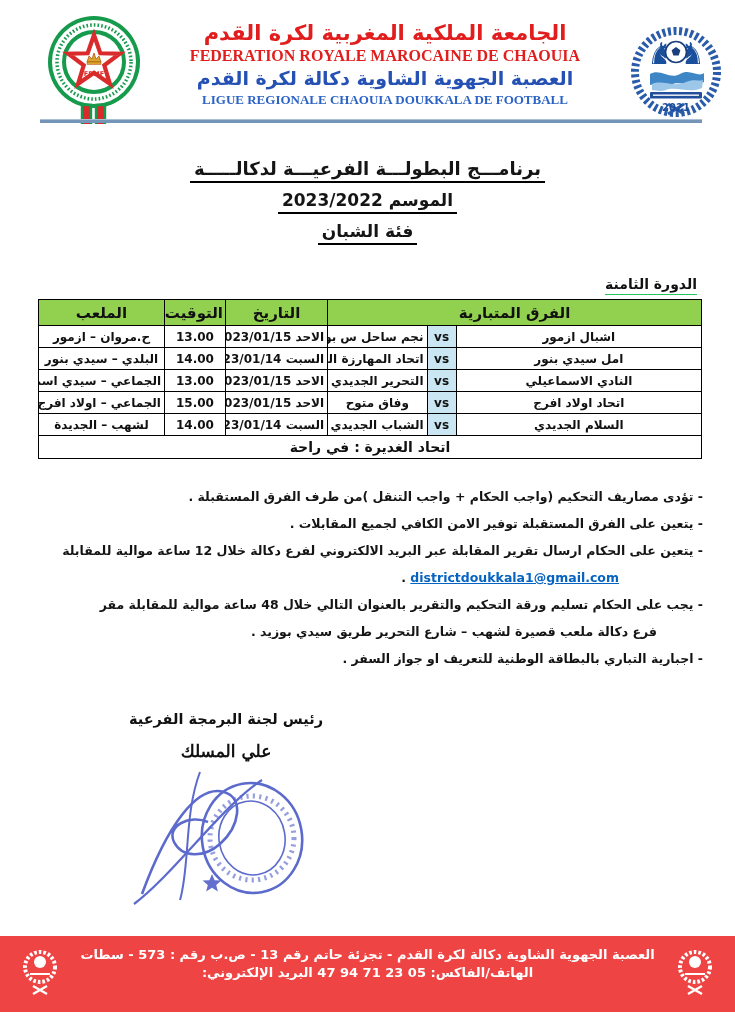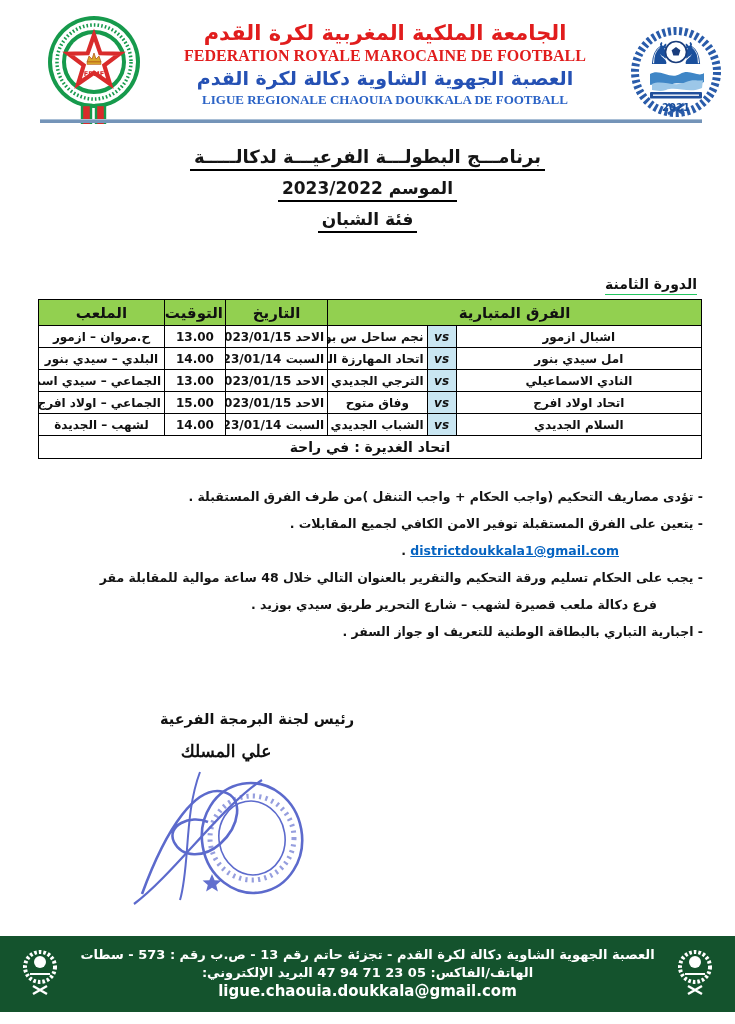--- a/index.html
+++ b/index.html
@@ -20,57 +20,57 @@
   .h-ar2 { color:#2551b4; font-size:19px; font-weight:bold; line-height:1.25; }
   .h-fr2 { color:#2b63c6; font-size:13px; font-weight:bold; font-family:"Liberation Serif", serif; line-height:1.35; direction:ltr; }
   .header-rule { position:absolute; left:40px; top:119px; width:662px; height:4px;
                  background:#7494b8; border-top:1px solid #a9bfd6; }
 
   
   .title-block { position:absolute; left:0; top:146px; width:735px; text-align:center; direction:rtl; }
   .title-line { margin:0 0 7px 0; }
   .title-line > span { display:inline-block; font-weight:bold; color:#151515;
                        border-bottom:2px solid #000; padding:0 4px 2px 4px; }
-  .t1 > span { font-size:18px; }
+  .t1 > span { font-size:18px;margin-top:12px; }
   .t2 > span { font-size:17px; }
   .t3 > span { font-size:17px; }
 
   
   .round-label { position:absolute; top:276px; right:38px; direction:rtl;
                  font-size:14px; font-weight:bold; border-bottom:1px solid #22c55e; padding-bottom:2px; }
 
   
   .sched { position:absolute; left:38px; top:299px; width:664px;
            border-collapse:collapse; direction:rtl; table-layout:fixed; }
   .sched th, .sched td { border:1.5px solid #000; text-align:center; vertical-align:middle;
                          white-space:nowrap; overflow:hidden; }
   .sched th { background:#92d050; font-size:15px; font-weight:bold; height:26px; padding:1px 2px; }
   .sched td { font-size:12px; font-weight:bold; height:22px; padding:1px 3px; }
-  .cell-vs  { background:#c9e6f2; font-size:11.5px;font-style:italic; }
+  .cell-vs  { background:#c9e6f2; font-size:11.5px; }
   .cell-away{ font-size:11.5px; }
   .bye-row td { font-size:14px; height:23px; }
 
   
   .notes { position:absolute; left:35px; top:486px; width:668px; direction:rtl;
            font-size:12.5px; font-weight:bold; color:#141414; }
   .note-line { height:27px; line-height:22px; }
   .note-indent-1 { padding-right:46px; }
   .note-email { padding-right:84px; }
   .email-link { color:#0563c1; text-decoration:underline; font-weight:bold; direction:ltr; unicode-bidi:embed; }
 
   
-  .sig-title { position:absolute; left:98px; top:711px; width:256px; 
+  .sig-title { position:absolute; left:98px; top:711px; width:256px; text-align:center;
                direction:rtl; font-size:14.5px; font-weight:bold; }
   .sig-name  { position:absolute; left:98px; top:741px; width:256px; text-align:center;
                direction:rtl; font-size:17px; font-weight:bold; font-family:"DejaVu Serif", serif; }
   .stamp { position:absolute; left:112px; top:766px; width:218px; height:142px; }
 
   
   .footer { position:absolute; left:0; top:936px; width:735px; height:76px;
-            background:#14532d; color:#fff; text-align:center; direction:rtl; }
+            background:#ef4444; color:#fff; text-align:center; direction:rtl; }
   .f-line1 { padding-top:11px; font-size:13px; font-weight:bold; }
   .f-line2 { margin-top:3px; font-size:13px; font-weight:bold; }
   .f-line3 { margin-top:2px; font-size:15px; font-weight:bold; direction:ltr; }
   .f-email { color:#fff; text-decoration:none; }
   .f-emblem { position:absolute; top:10px; width:44px; height:56px; }
   .f-emblem.left  { left:18px; }
   .f-emblem.right { right:18px; }
 </style>
 </head>
 <body>
@@ -91,21 +91,21 @@
       </g>
       <text x="58" y="63.5" text-anchor="middle" font-size="6.5" font-weight="bold" fill="#d92b2b" font-family="DejaVu Sans, sans-serif">FRMF</text>
       <g>
         <rect x="46" y="93" width="9" height="30" fill="#d92b2b" stroke="#169a4c" stroke-width="2.4"></rect>
         <rect x="60" y="93" width="9" height="21" fill="#d92b2b" stroke="#169a4c" stroke-width="2.4"></rect>
       </g>
     </svg>
 
     <div class="header-text">
       <div class="h-ar1">الجامعة الملكية المغربية لكرة القدم</div>
-      <div class="h-fr1">FEDERATION ROYALE MAROCAINE DE FOOTBALL</div>
+      <div class="h-fr1">FEDERATION ROYALE MAROCAINE DE CHAOUIA</div>
       <div class="h-ar2">العصبة الجهوية الشاوية دكالة لكرة القدم</div>
       <div class="h-fr2">LIGUE REGIONALE CHAOUIA DOUKKALA DE FOOTBALL</div>
     </div>
 
     <svg class="logo-right" viewBox="0 0 100 100">
       <circle cx="50" cy="50" r="46" fill="#ffffff"></circle>
       <circle cx="50" cy="50" r="41" fill="none" stroke="#2a5caa" stroke-width="8" stroke-dasharray="3 2.6"></circle>
       <path d="M42,92 L58,82 M58,92 L42,82" stroke="#2a5caa" stroke-width="3" fill="none"></path>
       <g font-family="DejaVu Sans, sans-serif" font-size="30" fill="#1a4f9c">
         <text x="52" y="42">♞</text>
@@ -175,21 +175,21 @@
         <td>امل سيدي بنور</td>
         <td class="cell-vs">vs</td>
         <td class="cell-away">اتحاد المهارزة الساحل</td>
         <td>السبت 2023/01/14</td>
         <td>14.00</td>
         <td>البلدي – سيدي بنور</td>
       </tr>
       <tr>
         <td>النادي الاسماعيلي</td>
         <td class="cell-vs">vs</td>
-        <td class="cell-away">الترجي الجديدي</td>
+        <td class="cell-away">التحرير الجديدي</td>
         <td>الاحد 2023/01/15</td>
         <td>13.00</td>
         <td>الجماعي – سيدي اسماعيل</td>
       </tr>
       <tr>
         <td>اتحاد اولاد افرج</td>
         <td class="cell-vs">vs</td>
         <td class="cell-away">وفاق متوح</td>
         <td>الاحد 2023/01/15</td>
         <td>15.00</td>
@@ -205,20 +205,21 @@
       </tr>
       <tr class="bye-row">
         <td colspan="6">اتحاد الغديرة :  في راحة</td>
       </tr>
     </tbody>
   </table>
 
   <div class="notes">
     <div class="note-line">-  تؤدى مصاريف التحكيم (واجب الحكام + واجب التنقل )من طرف الفرق المستقبلة .</div>
     <div class="note-line">-  يتعين على الفرق المستقبلة توفير الامن الكافي لجميع المقابلات .</div>
+    <div class="note-line">-  يتعين على الحكام ارسال تقرير المقابلة عبر البريد الالكتروني لفرع دكالة خلال 12 ساعة موالية للمقابلة</div>
     <div class="note-line note-email">
       <a href="#" class="email-link">districtdoukkala1@gmail.com</a><span> .</span>
     </div>
     <div class="note-line">-  يجب على الحكام تسليم ورقة التحكيم والتقرير بالعنوان التالي خلال 48 ساعة موالية للمقابلة مقر</div>
     <div class="note-line note-indent-1">فرع دكالة ملعب قصيرة لشهب – شارع التحرير طريق سيدي بوزيد .</div>
     <div class="note-line">-  اجبارية التباري بالبطاقة الوطنية للتعريف او جواز السفر .</div>
   </div>
 
   <div class="sig-title">رئيس لجنة البرمجة الفرعية</div>
   <div class="sig-name">علي المسلك</div>
@@ -247,18 +248,15 @@
     <svg class="f-emblem right" viewBox="0 0 44 56">
       <g stroke="#ffffff" fill="none">
         <circle cx="22" cy="21" r="15" stroke-width="4" stroke-dasharray="2.6 2"></circle>
         <circle cx="22" cy="16" r="6" fill="#ffffff" stroke="none"></circle>
         <path d="M12,28 H32" stroke-width="2"></path>
         <path d="M15,40 L29,48 M29,40 L15,48" stroke-width="2.5"></path>
       </g>
     </svg>
     <div class="f-line1">العصبة الجهوية الشاوية دكالة لكرة القدم - تجزئة حاتم رقم 13 - ص.ب رقم : 573 -  سطات</div>
     <div class="f-line2">الهاتف/الفاكس:  05 23 71 94 47 البريد الإلكتروني:</div>
-    <div class="f-line3">
-      <a href="#" class="f-email">ligue.chaouia.doukkala@gmail.com</a>
-    </div>
   </div>
 
 </div>
 
 </body></html>

